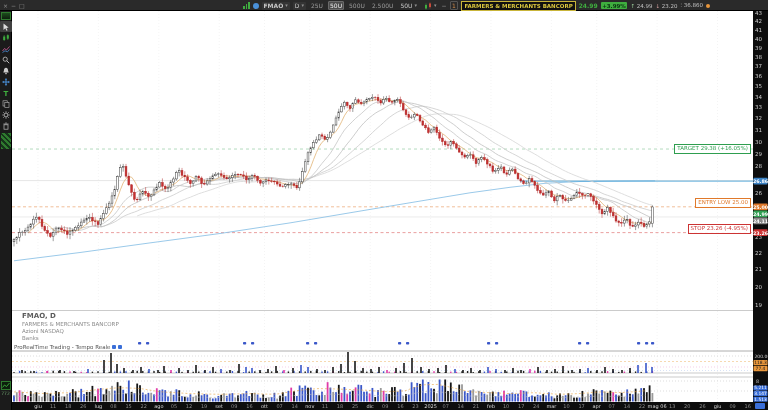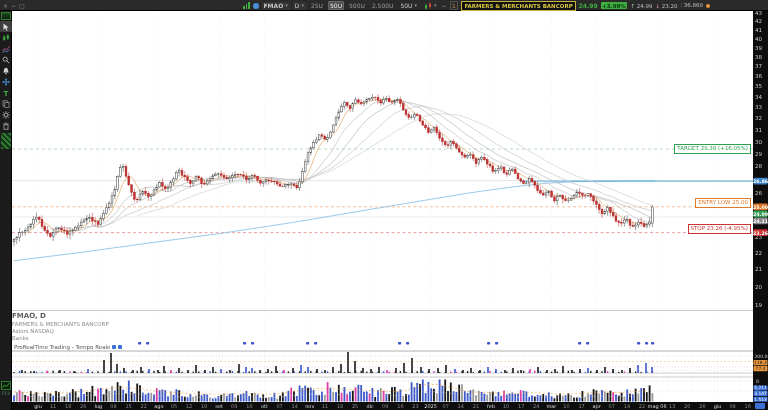--- a/index.html
+++ b/index.html
@@ -45,21 +45,21 @@
         display:flex;align-items:center;justify-content:center;}
   .barcount{color:#6a9a6a;font-size:4.5px;margin:1px 0 14px 0;}
   
   .chart-canvas{position:absolute;left:0;top:0;width:768px;height:410px;z-index:1;}
   svg{display:block;}
   .ovl{position:absolute;z-index:4;font-size:5.5px;line-height:1;padding:1px 2px;
        background:rgba(255,255,255,0.92);border:1px solid;white-space:nowrap;}
   .ovl.t{color:#2e9e4f;border-color:#2e9e4f;}
   .ovl.e{color:#e0792a;border-color:#e0792a;}
   .ovl.s{color:#cc3333;border-color:#cc3333;}
-  .wm{position:absolute;left:12px;top:312px;z-index:3;color:#8a8a8a;}
+  .wm{position:absolute;left:22px;top:312px;z-index:3;color:#8a8a8a;}
   .wm .l1{font-size:7px;color:#5c5c5c;font-weight:bold;margin-bottom:1px;}
   .wm div{font-size:5.5px;margin-bottom:1px;}
   .prt{position:absolute;left:14px;top:344px;z-index:3;font-size:5.5px;color:#555;display:flex;gap:2px;align-items:center;}
   .prt .bi{width:4px;height:4px;background:#3a6fd8;border-radius:1px;display:inline-block;}
   .hit{position:absolute;z-index:7;background:transparent;}
   .axisbtn{position:absolute;left:755px;top:403px;width:10px;height:6px;background:#3a6fd8;
            border-radius:1px;z-index:8;}
 </style>
 </head>
 <body>

